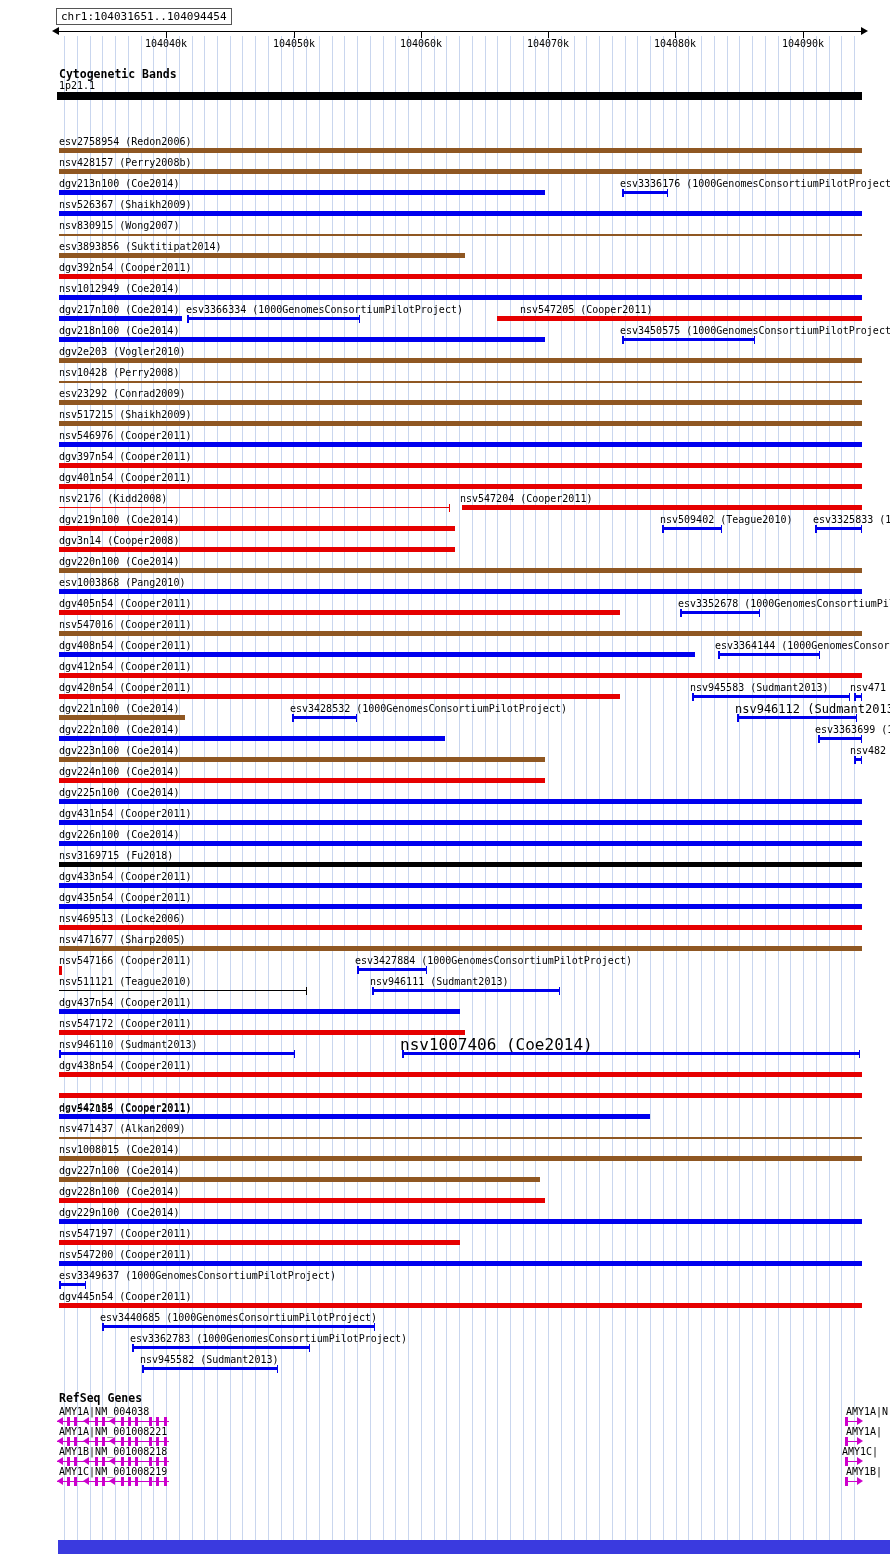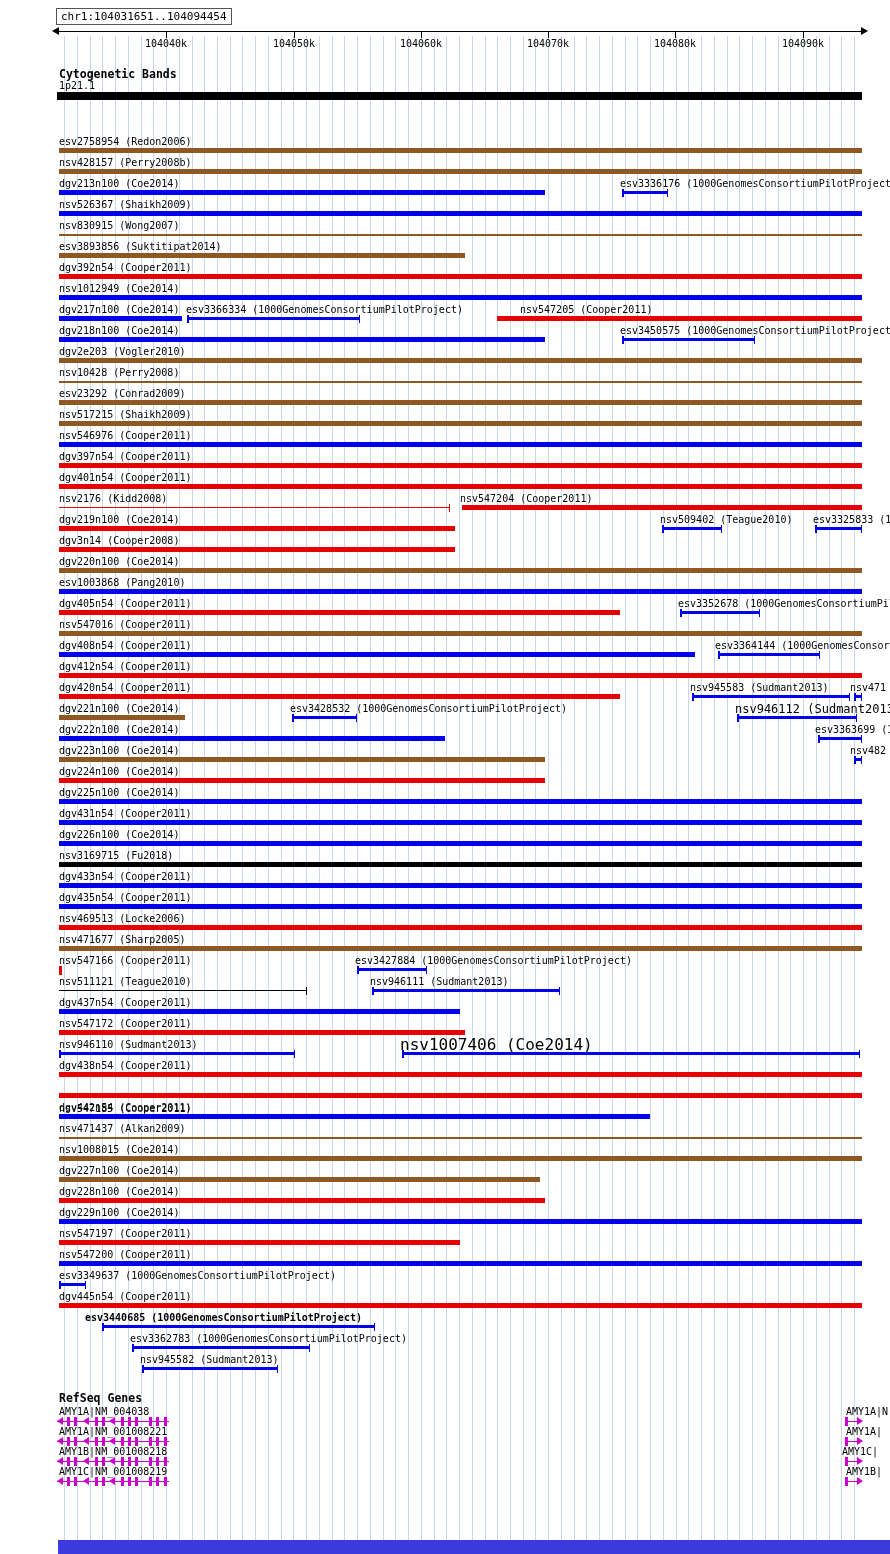--- a/index.html
+++ b/index.html
@@ -287,21 +287,21 @@
       <div style="position: absolute; left: 59px; top: 1228px; white-space: pre; font-size: 10px; line-height: 12px;">nsv547197 (Cooper2011)</div>
       <div style="position: absolute; left: 59px; top: 1240px; width: 401px; height: 5px; background: rgb(230, 0, 0);"></div>
       <div style="position: absolute; left: 59px; top: 1249px; white-space: pre; font-size: 10px; line-height: 12px;">nsv547200 (Cooper2011)</div>
       <div style="position: absolute; left: 59px; top: 1261px; width: 803px; height: 5px; background: rgb(0, 0, 238);"></div>
       <div style="position: absolute; left: 59px; top: 1270px; white-space: pre; font-size: 10px; line-height: 12px;">esv3349637 (1000GenomesConsortiumPilotProject)</div>
       <div style="position: absolute; left: 59px; top: 1283px; width: 27px; height: 3px; background: rgb(0, 0, 238);"></div>
       <div style="position: absolute; left: 59px; top: 1281px; width: 1.5px; height: 8px; background: rgb(0, 0, 238);"></div>
       <div style="position: absolute; left: 84.5px; top: 1281px; width: 1.5px; height: 8px; background: rgb(0, 0, 238);"></div>
       <div style="position: absolute; left: 59px; top: 1291px; white-space: pre; font-size: 10px; line-height: 12px;">dgv445n54 (Cooper2011)</div>
       <div style="position: absolute; left: 59px; top: 1303px; width: 803px; height: 5px; background: rgb(230, 0, 0);"></div>
-      <div style="position: absolute; left: 85px; top: 1312px; white-space: pre; font-size: 10px; line-height: 12px; font-weight: bold;">esv3440685 (1000GenomesConsortiumPilotProject)</div>
+      <div style="position: absolute; left: 100px; top: 1312px; white-space: pre; font-size: 10px; line-height: 12px;">esv3440685 (1000GenomesConsortiumPilotProject)</div>
       <div style="position: absolute; left: 102px; top: 1325px; width: 273px; height: 3px; background: rgb(0, 0, 238);"></div>
       <div style="position: absolute; left: 102px; top: 1323px; width: 1.5px; height: 8px; background: rgb(0, 0, 238);"></div>
       <div style="position: absolute; left: 373.5px; top: 1323px; width: 1.5px; height: 8px; background: rgb(0, 0, 238);"></div>
       <div style="position: absolute; left: 130px; top: 1333px; white-space: pre; font-size: 10px; line-height: 12px;">esv3362783 (1000GenomesConsortiumPilotProject)</div>
       <div style="position: absolute; left: 132px; top: 1346px; width: 178px; height: 3px; background: rgb(0, 0, 238);"></div>
       <div style="position: absolute; left: 132px; top: 1344px; width: 1.5px; height: 8px; background: rgb(0, 0, 238);"></div>
       <div style="position: absolute; left: 308.5px; top: 1344px; width: 1.5px; height: 8px; background: rgb(0, 0, 238);"></div>
       <div style="position: absolute; left: 140px; top: 1354px; white-space: pre; font-size: 10px; line-height: 12px;">nsv945582 (Sudmant2013)</div>
       <div style="position: absolute; left: 142px; top: 1367px; width: 136px; height: 3px; background: rgb(0, 0, 238);"></div>
       <div style="position: absolute; left: 142px; top: 1365px; width: 1.5px; height: 8px; background: rgb(0, 0, 238);"></div>

